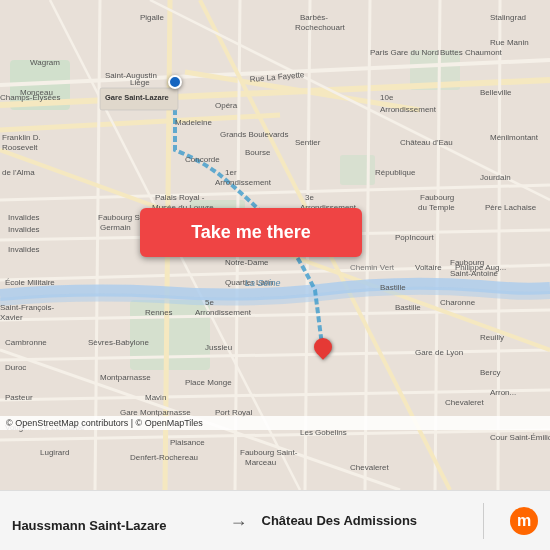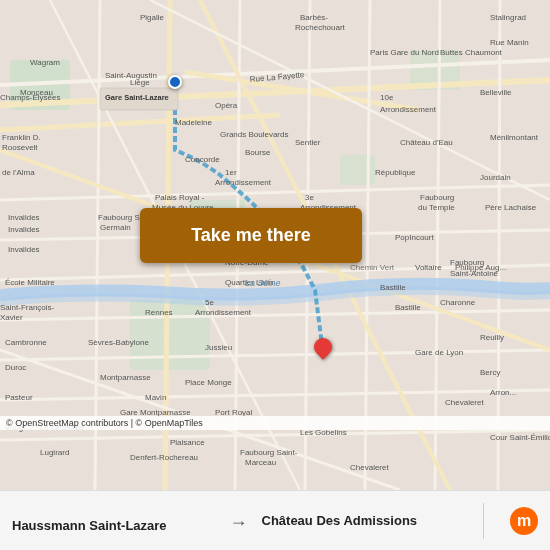--- a/index.html
+++ b/index.html
@@ -37,22 +37,22 @@
       width: 100%;
       height: 100%;
     }
 
     
     .take-me-there-btn {
       position: absolute;
       top: 208px;
       left: 140px;
       width: 222px;
-      height: 55px;
-      background: #a16207;
+      height: 49px;
+      background: #ef4444;
       color: white;
       border: none;
       border-radius: 6px;
       font-size: 18px;
       font-weight: 600;
       cursor: pointer;
       display: flex;
       align-items: center;
       justify-content: center;
       box-shadow: 0 2px 6px rgba(0,0,0,0.4);

